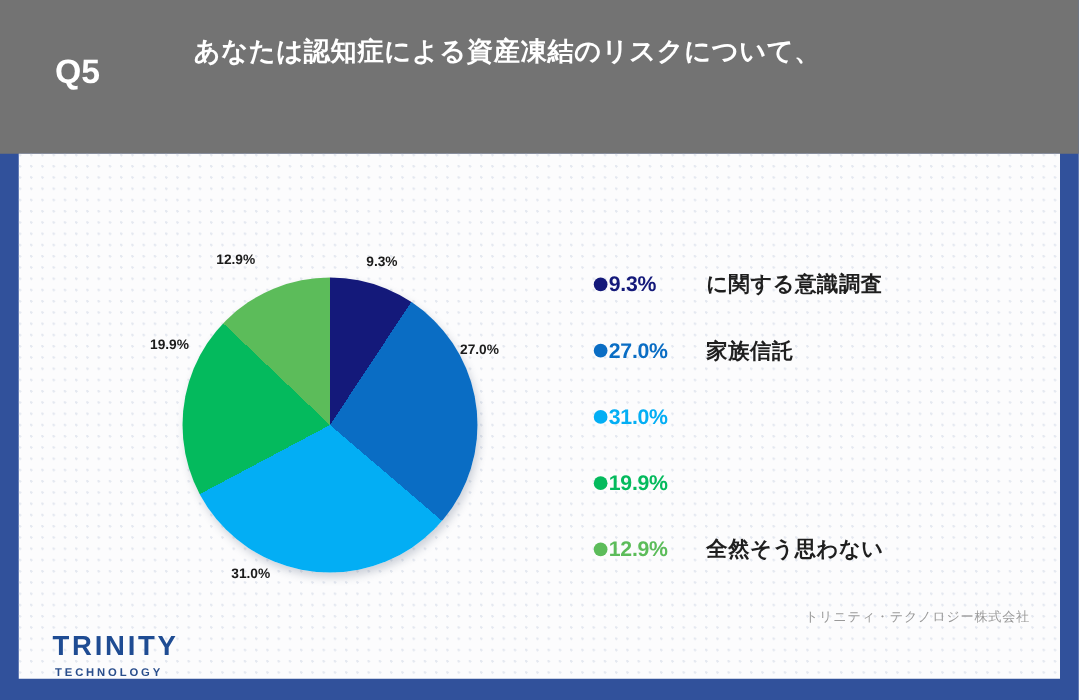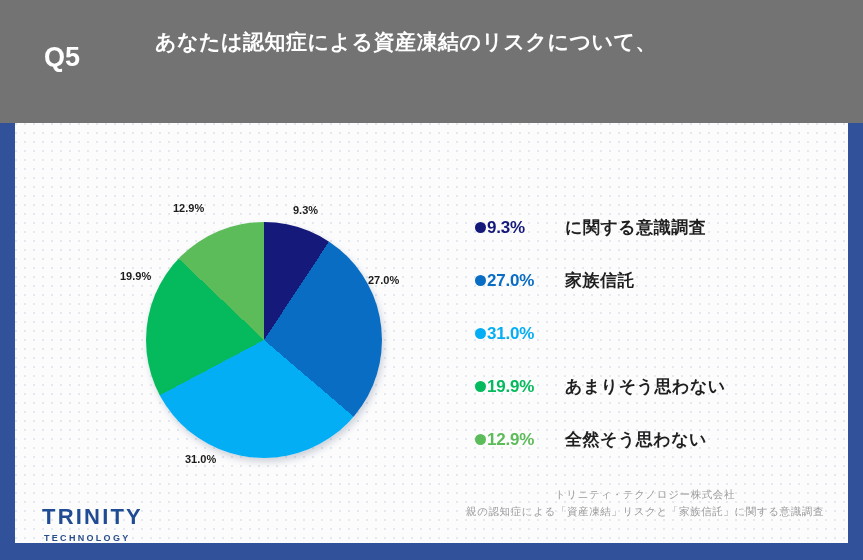--- a/index.html
+++ b/index.html
@@ -149,21 +149,21 @@
     font-size: 9px;
     font-weight: bold;
     color: #2A4E8C;
     letter-spacing: 2.3px;
     line-height: 1;
   }
   .footnote {
     position: absolute;
     right: 24px;
     top: 363px;
-    text-align: center;
+    text-align: right;
     color: #9A9A9A;
     font-size: 10.5px;
     line-height: 17px;
     letter-spacing: 0.6px;
   }
   .footnote .fn-n {
     font-size: 10px;
     letter-spacing: 0.4px;
   }
 </style>
@@ -199,32 +199,30 @@
       <span class="legend-pct" id="p1" style="color: rgb(10, 109, 196);">27.0%</span>
       <span class="legend-text">家族信託</span>
     </div>
     <div class="legend-row">
       <span class="bullet" id="b2" style="background: rgb(3, 174, 244);"></span>
       <span class="legend-pct" id="p2" style="color: rgb(3, 174, 244);">31.0%</span>
     </div>
     <div class="legend-row">
       <span class="bullet" id="b3" style="background: rgb(4, 186, 93);"></span>
       <span class="legend-pct" id="p3" style="color: rgb(4, 186, 93);">19.9%</span>
-      <span class="legend-text">あまりそう思わない</span>
     </div>
     <div class="legend-row">
       <span class="bullet" id="b4" style="background: rgb(92, 188, 90);"></span>
       <span class="legend-pct" id="p4" style="color: rgb(92, 188, 90);">12.9%</span>
       <span class="legend-text">全然そう思わない</span>
     </div>
   </div>
 
   <div class="logo">
     <div class="logo-main">TRINITY</div>
     <div class="logo-sub">TECHNOLOGY</div>
   </div>
 
   <div class="footnote">
     <div>トリニティ・テクノロジー株式会社</div>
-    <div>親の認知症による「資産凍結」リスクと「家族信託」に関する意識調査</div>
   </div>
 
 </div>
 
 </body></html>

